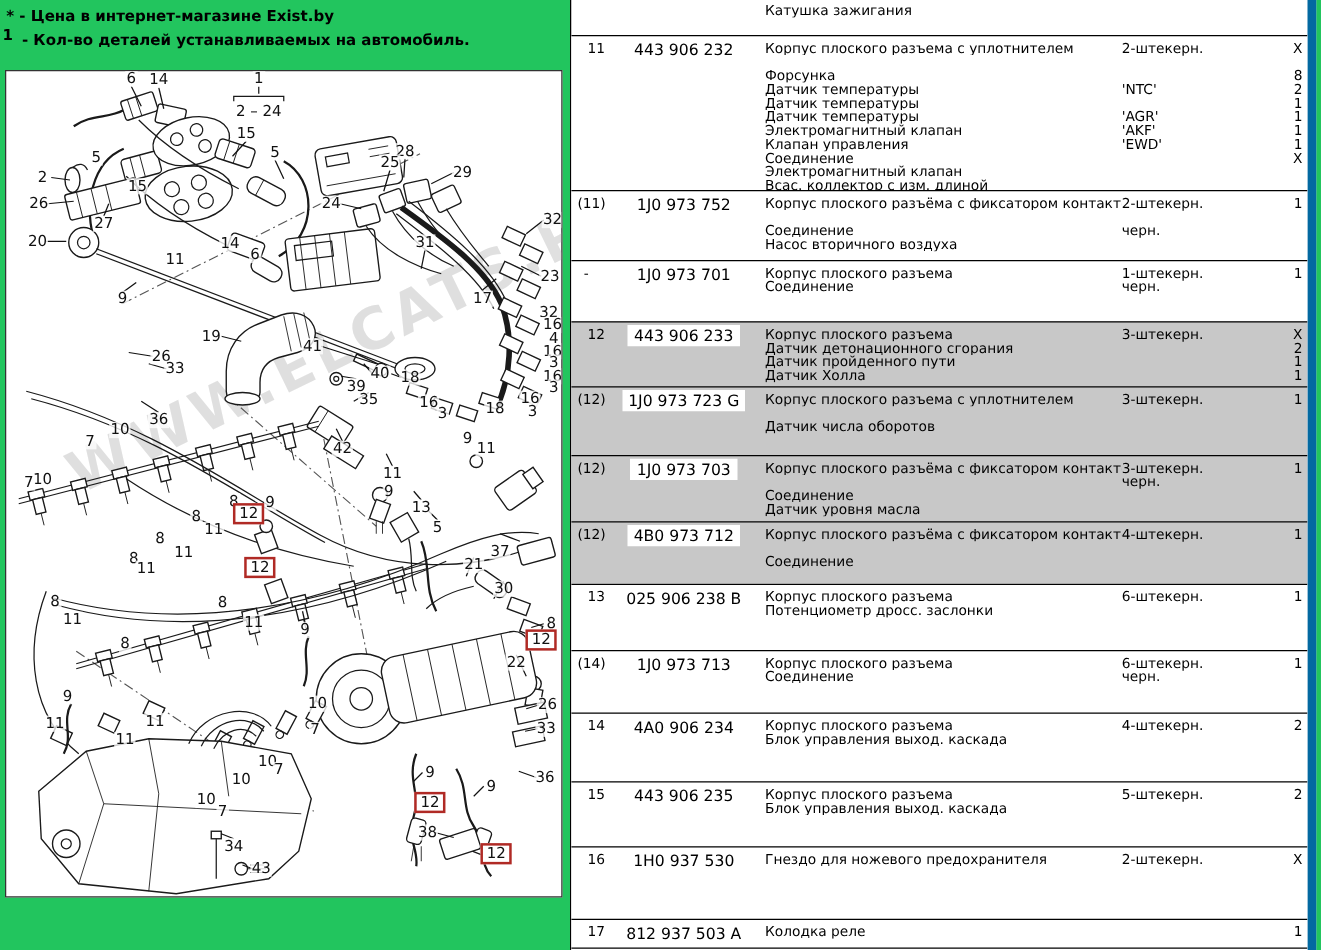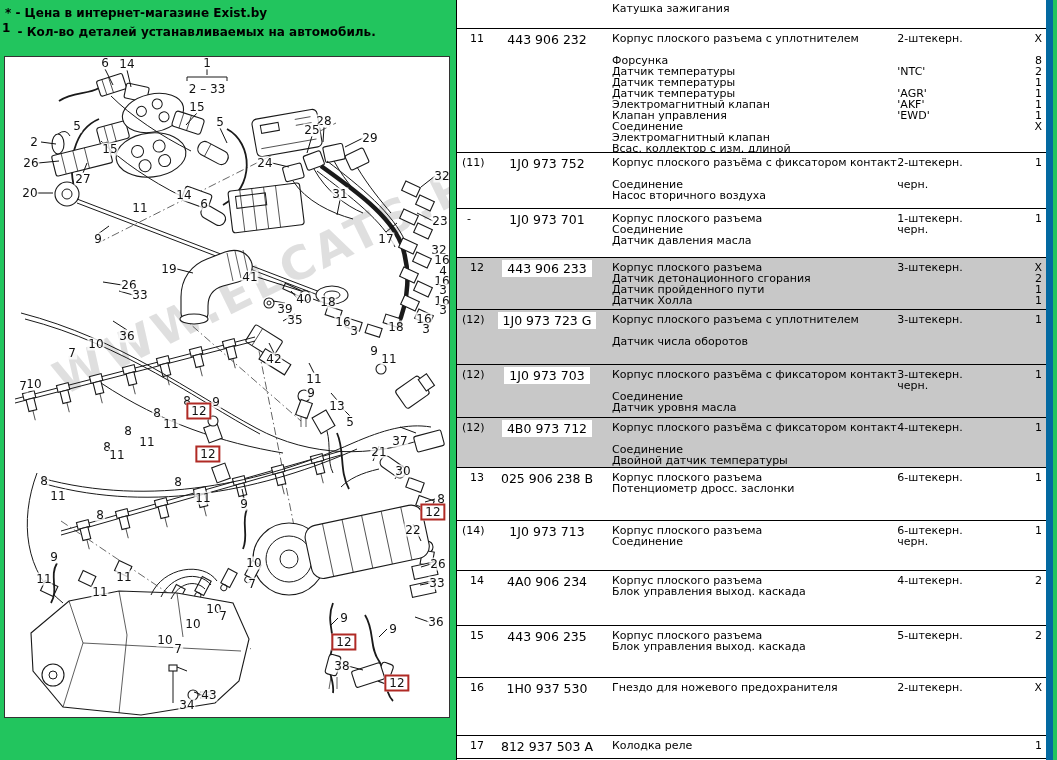--- a/index.html
+++ b/index.html
@@ -467,21 +467,21 @@
         <line x1="349" y1="415" x2="342" y2="408" class="ld"></line>
         <line x1="313" y1="372" x2="308" y2="362" class="ld"></line>
         <line x1="243" y1="497" x2="241" y2="488" class="ld"></line>
         <line x1="97" y1="233" x2="108" y2="225" class="ld"></line>
       </svg>
 
     <div id="callouts">
         <div class="co" style="left: 100px; top: 6px;">6</div>
         <div class="co" style="left: 122px; top: 7px;">14</div>
         <div class="co" style="left: 202px; top: 6px;">1</div>
-        <div class="co" style="left: 202px; top: 32px;">2 – 33</div>
+        <div class="co" style="left: 202px; top: 32px;">2 – 24</div>
         <div class="co" style="left: 192px; top: 50px;">15</div>
         <div class="co" style="left: 215px; top: 65px;">5</div>
         <div class="co" style="left: 72px; top: 69px;">5</div>
         <div class="co" style="left: 29px; top: 85px;">2</div>
         <div class="co" style="left: 105px; top: 92px;">15</div>
         <div class="co" style="left: 26px; top: 106px;">26</div>
         <div class="co" style="left: 78px; top: 122px;">27</div>
         <div class="co" style="left: 25px; top: 136px;">20</div>
         <div class="co" style="left: 179px; top: 138px;">14</div>
         <div class="co" style="left: 199px; top: 147px;">6</div>
@@ -552,21 +552,21 @@
         <div class="co" style="left: 249px; top: 506px;">10</div>
         <div class="co" style="left: 247px; top: 527px;">7</div>
         <div class="co" style="left: 39px; top: 522px;">11</div>
         <div class="co" style="left: 95px; top: 535px;">11</div>
         <div class="co" style="left: 119px; top: 520px;">11</div>
         <div class="co" style="left: 209px; top: 552px;">10</div>
         <div class="co" style="left: 218px; top: 559px;">7</div>
         <div class="co" style="left: 188px; top: 567px;">10</div>
         <div class="co" style="left: 160px; top: 583px;">10</div>
         <div class="co" style="left: 173px; top: 592px;">7</div>
-        <div class="co" style="left: 182px; top: 620px; margin-top: 28px;">34</div>
+        <div class="co" style="left: 182px; top: 620px;">34</div>
         <div class="co" style="left: 204px; top: 638px;">43</div>
         <div class="co" style="left: 339px; top: 561px;">9</div>
         <div class="co" style="left: 337px; top: 609px;">38</div>
         <div class="co" style="left: 388px; top: 572px;">9</div>
         <div class="co" style="left: 431px; top: 565px;">36</div>
         <div class="co red" style="left: 194px; top: 354px;">12</div>
         <div class="co red" style="left: 203px; top: 397px;">12</div>
         <div class="co red" style="left: 428px; top: 455px;">12</div>
         <div class="co red" style="left: 339px; top: 585px;">12</div>
         <div class="co red" style="left: 392px; top: 626px;">12</div>
@@ -677,25 +677,20 @@
           <div class="ln">
             <span class="d">Корпус плоского разъема</span>
             <span class="s">1-штекерн.</span>
             <span class="q">1</span>
           </div>
           <div class="ln">
             <span class="d">Соединение</span>
             <span class="s">черн.</span>
             <span class="q"></span>
           </div>
-          <div class="ln">
-            <span class="d">Датчик давления масла</span>
-            <span class="s"></span>
-            <span class="q"></span>
-          </div>
         </div>
       </div>
       <div class="trow sh" style="height: 52px;">
         <span class="item" style="padding-left: 13px;">12</span>
         <span class="part"><span class="hlt">443 906 233</span></span>
         <div class="lines">
           <div class="ln">
             <span class="d">Корпус плоского разъема</span>
             <span class="s">3-штекерн.</span>
             <span class="q">X</span>
@@ -776,25 +771,20 @@
           <div class="ln">
             <span class="d"></span>
             <span class="s"></span>
             <span class="q"></span>
           </div>
           <div class="ln">
             <span class="d">Соединение</span>
             <span class="s"></span>
             <span class="q"></span>
           </div>
-          <div class="ln">
-            <span class="d">Двойной датчик температуры</span>
-            <span class="s"></span>
-            <span class="q"></span>
-          </div>
         </div>
       </div>
       <div class="trow" style="height: 53px;">
         <span class="item" style="padding-left: 13px;">13</span>
         <span class="part">025 906 238 B</span>
         <div class="lines">
           <div class="ln">
             <span class="d">Корпус плоского разъема</span>
             <span class="s">6-штекерн.</span>
             <span class="q">1</span>

